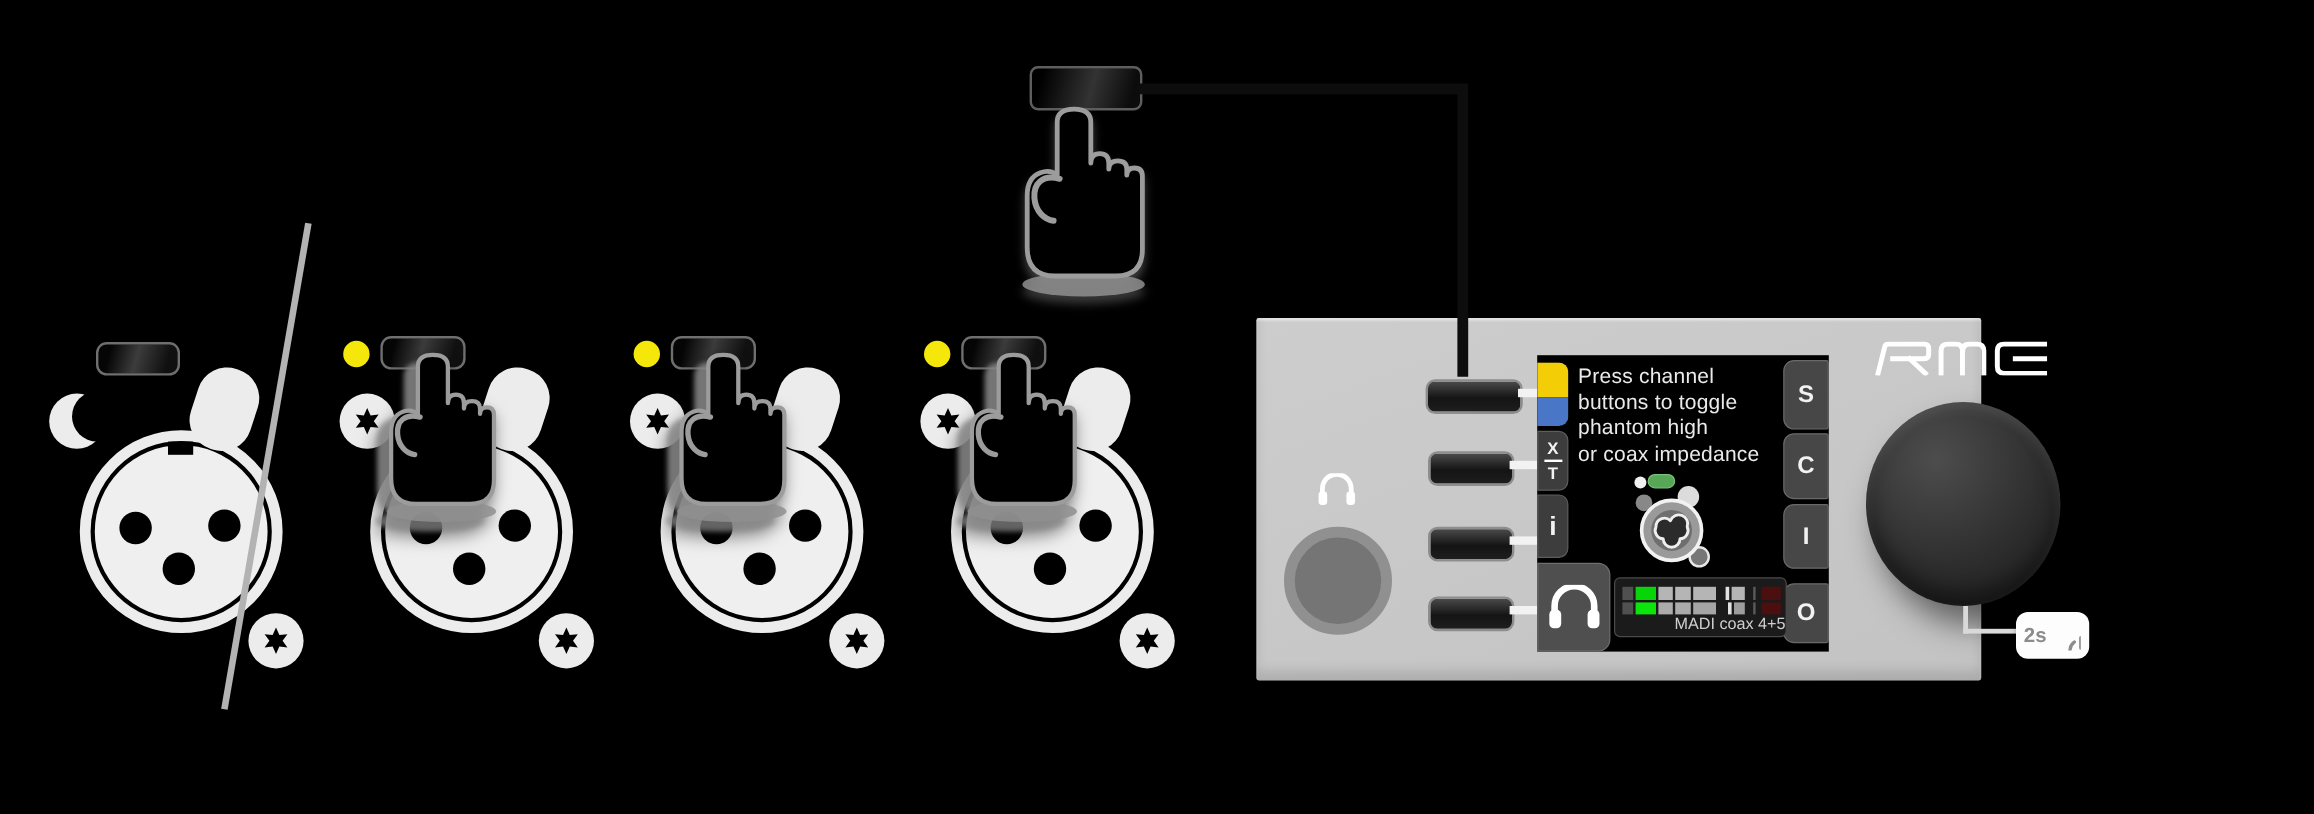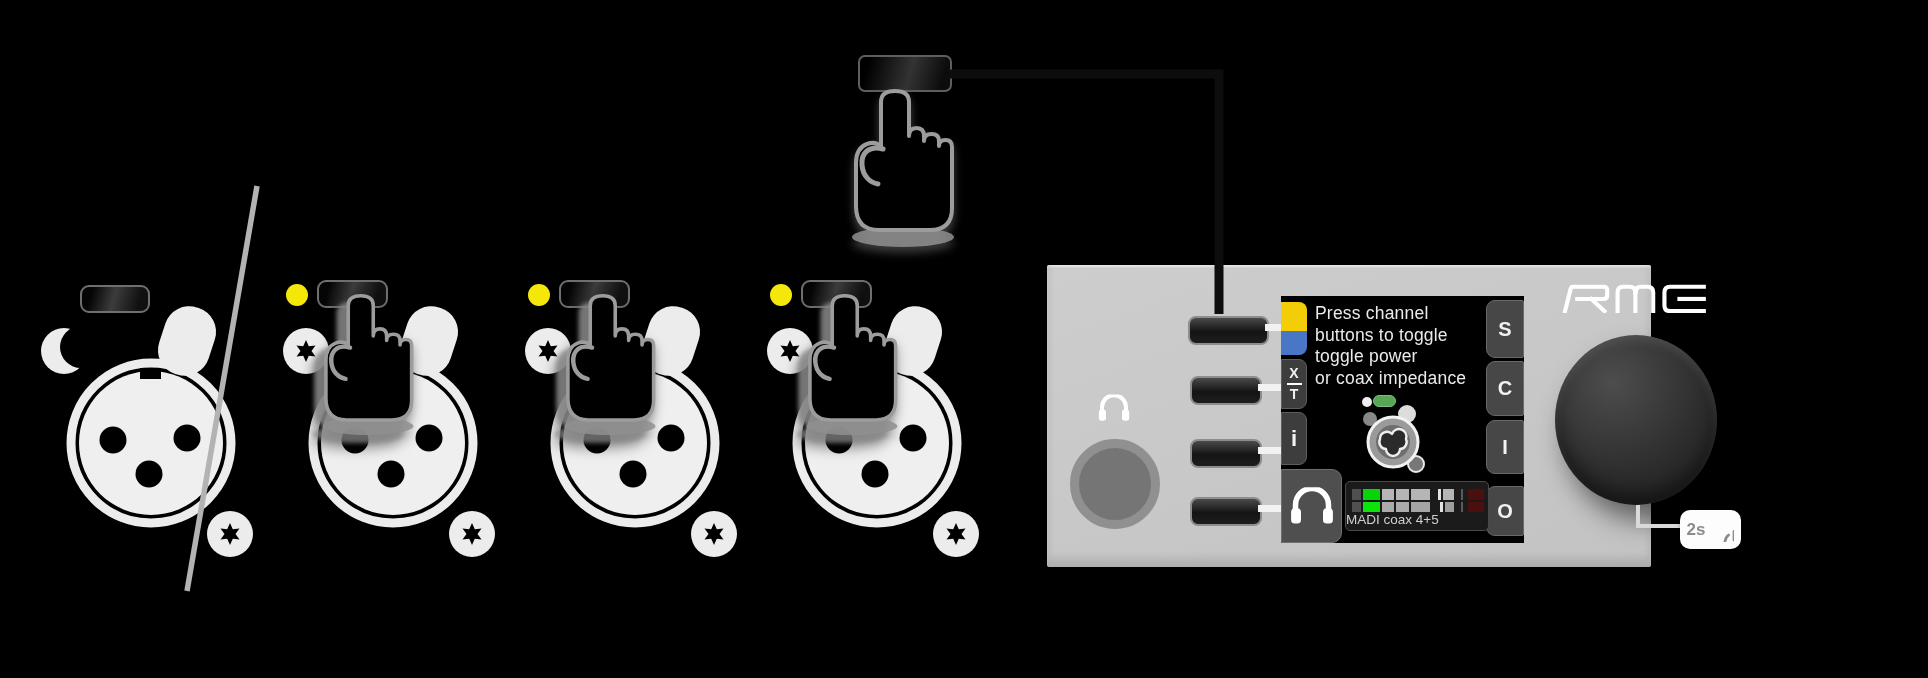--- a/index.html
+++ b/index.html
@@ -54,21 +54,21 @@
   #tab-i{top:116px;height:53px;font-size:22px;}
   #zone-hp{position:absolute;left:0;top:173px;width:61px;height:74px;background:#4f4f4f;
            border:1px solid #6e6e6e;border-radius:0 10px 10px 0;box-sizing:border-box;
            display:flex;align-items:center;justify-content:center;}
   .rkey{position:absolute;left:205px;width:38px;background:#474747;border:1.5px solid #696969;
         border-radius:9px 2px 2px 9px;box-sizing:border-box;color:#f2f2f2;font-weight:bold;
         font-size:20px;display:flex;align-items:center;justify-content:center;}
   #meter-box{position:absolute;left:64px;top:185px;width:144px;height:50px;background:#1b1b1b;
              border:1px solid #4a4a4a;border-radius:5px;box-sizing:border-box;}
   .mseg{position:absolute;}
-  #meter-label{position:absolute;left:0;right:0;bottom:3px;text-align:left;color:#cfcfcf;font-size:13.5px;}
+  #meter-label{position:absolute;left:0;right:0;bottom:3px;text-align:right;color:#cfcfcf;font-size:13.5px;}
   #toggle-dot{position:absolute;left:81px;top:101px;width:10px;height:10px;border-radius:50%;background:#f0f0f0;}
   #toggle-pill{position:absolute;left:92px;top:99px;width:23px;height:12px;border-radius:6px;
                background:#57a757;border:1px solid #79c279;box-sizing:border-box;}
 
   
   #lines{position:absolute;left:0;top:0;pointer-events:none;}
 </style>
 </head>
 <body>
 
@@ -253,21 +253,21 @@
     <div class="panel-btn" style="left:143px;top:232px;width:68px"></div>
     <div class="link-line" style="left:218px;top:59px;width:16px"></div>
     <div class="link-line" style="left:211px;top:119px;width:23px"></div>
     <div class="link-line" style="left:211px;top:182px;width:23px"></div>
     <div class="link-line" style="left:211px;top:240px;width:23px"></div>
 
     <div id="screen">
       <div class="msg">
         <div>Press channel</div>
         <div>buttons to toggle</div>
-        <div>toggle power</div>
+        <div>phantom high</div>
         <div>or coax impedance</div>
       </div>
 
       <div class="ltab" id="tab-color">
         <div class="half-y"></div>
         <div class="half-b"></div>
       </div>
       <div class="ltab darktab" id="tab-xt">
         <span>X</span>
         <span class="bar"></span>

